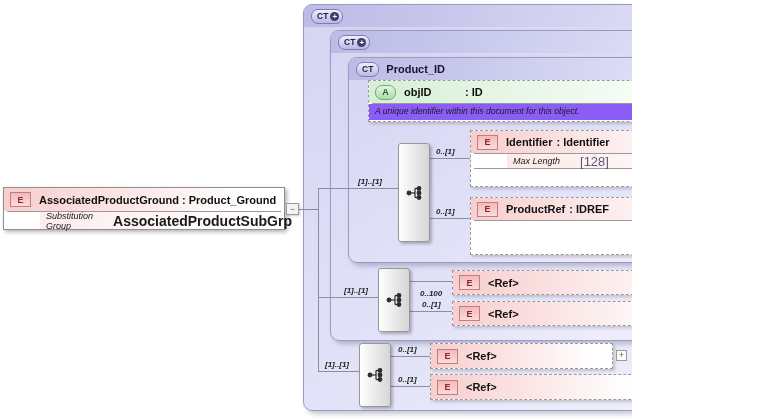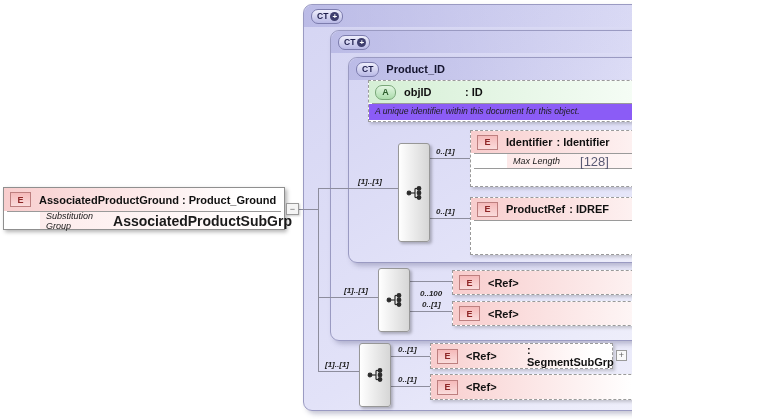--- a/index.html
+++ b/index.html
@@ -224,21 +224,20 @@
       <span class="tag-e">E</span>
       <span class="name-wide">&lt;Ref&gt;</span>
     </div>
   </div>
   <div class="plus-box" style="left:705px;top:308px;">+</div>
 
   <div class="el-box el-dashed" style="left:430px;top:343px;width:183px;height:26px;">
     <div class="ref-row">
       <span class="tag-e">E</span>
       <span class="name-wide">&lt;Ref&gt;</span>
-      <span>: SegmentSubGrp</span>
     </div>
   </div>
   <div class="plus-box" style="left:616px;top:350px;">+</div>
 
   <div class="el-box el-dashed" style="left:430px;top:374px;width:226px;height:26px;">
     <div class="ref-row">
       <span class="tag-e">E</span>
       <span class="name-wide">&lt;Ref&gt;</span>
     </div>
   </div>

